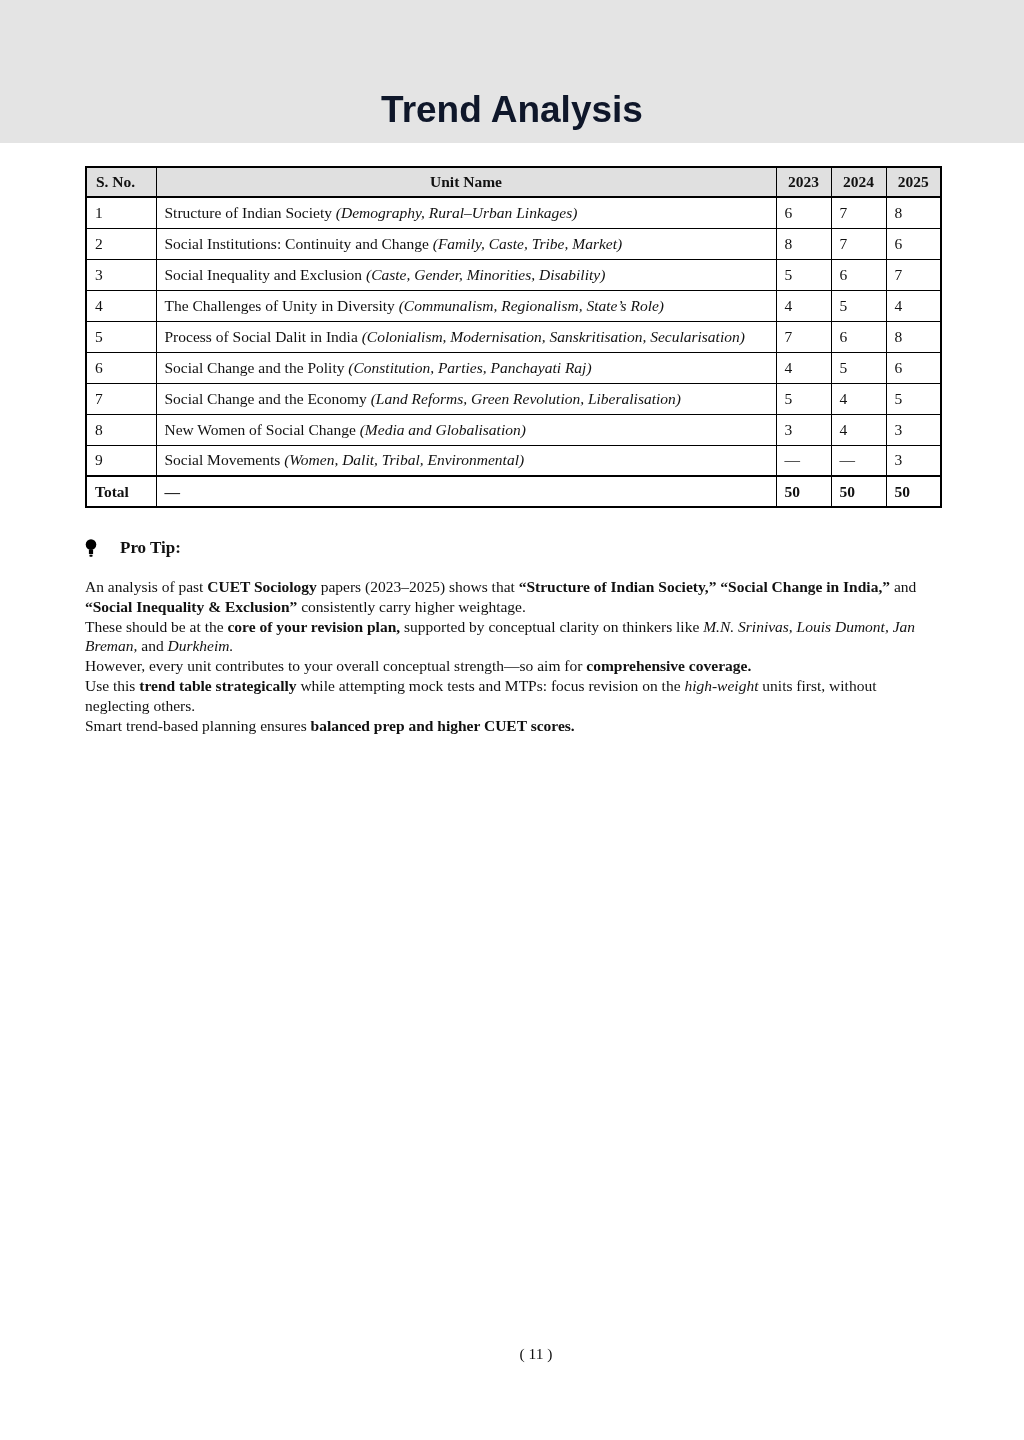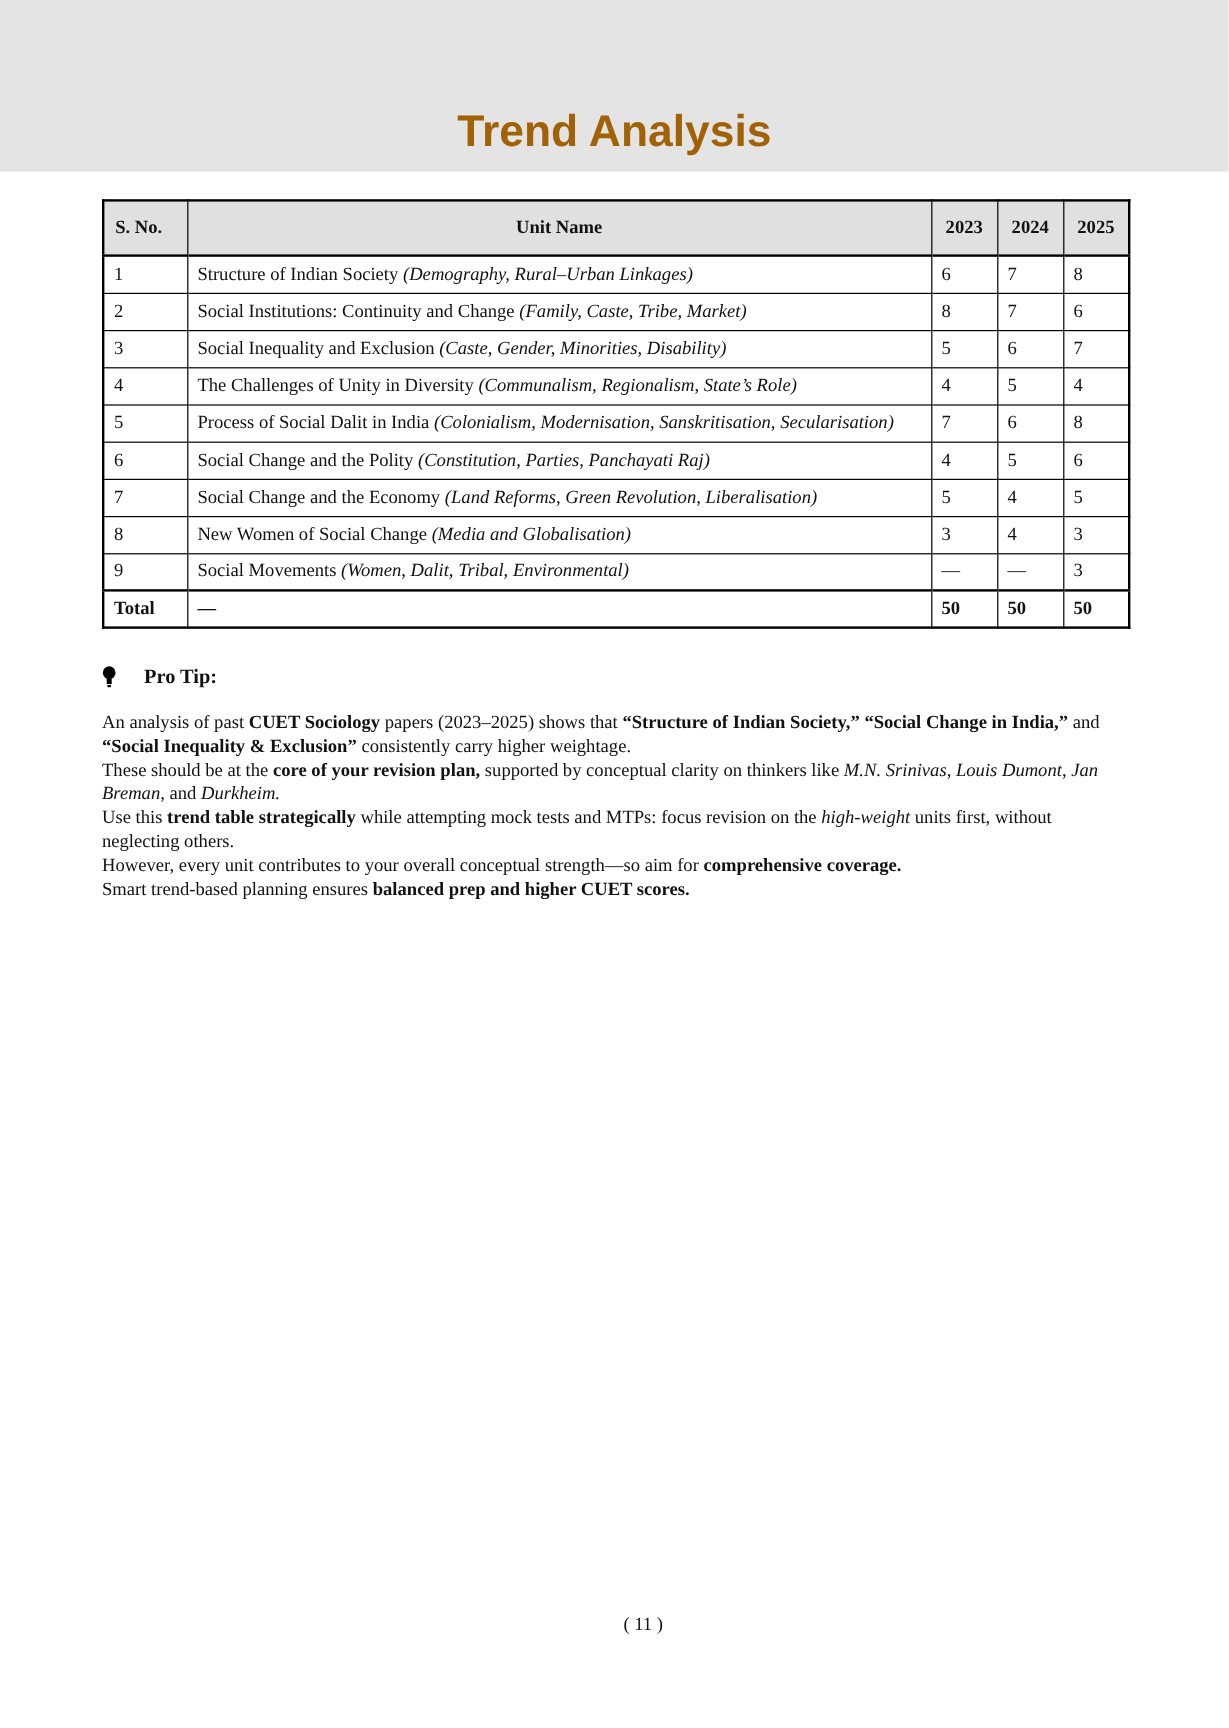--- a/index.html
+++ b/index.html
@@ -9,35 +9,35 @@
     font-family:"Liberation Serif", serif; color:#111; overflow:hidden;
   }
   
   .title-band {
     width:100%; height:143px; background:#e4e4e4;
     display:flex; align-items:flex-end; justify-content:center;
     padding-bottom:15px;
   }
   .title-band h1 {
     font-family:"Liberation Sans", sans-serif; font-weight:bold;
-    font-size:37px; line-height:1; color:#a16207; letter-spacing:0px;
+    font-size:37px; line-height:1; color:#0f172a; letter-spacing:0px;
   }
   
   .content { margin:23px 84px 0 85px; width:855px; }
   
   table.trend-table {
     width:855px; border-collapse:collapse; border:2.5px solid #000;
     font-size:15.5px; table-layout:fixed;
   }
   .trend-table th, .trend-table td {
     border:1.2px solid #000; vertical-align:middle;
     padding:4px 8px; line-height:20px;
   }
   .trend-table thead th {
-    background:#e0e0e0; font-weight:bold; height:46px;
+    background:#e0e0e0; font-weight:bold; height:30px;
     border-bottom:2px solid #000;
   }
   .trend-table thead th.c-sno { text-align:left; padding-left:9px; }
   .trend-table thead th.c-unit { text-align:center; }
   .trend-table thead th.c-year { text-align:center; }
   .trend-table td { height:31px; text-align:left; }
   .trend-table col.w-sno  { width:70px; }
   .trend-table col.w-unit { width:620px; }
   .trend-table col.w-year { width:55px; }
   .udetail { font-style:italic; }
@@ -168,22 +168,22 @@
           <rect x="3.9" y="10.5" width="4.2" height="4.6"></rect>
           <rect x="4.4" y="15.8" width="3.2" height="1.9" rx="0.8"></rect>
         </svg>
       </span>
       <span class="protip-label">Pro Tip:</span>
     </div>
 
     <div class="protip-body">
       <p><span>An analysis of past </span><span class="b">CUET Sociology</span><span> papers (2023–2025) shows that </span><span class="b">“Structure of Indian Society,” “Social Change in India,”</span><span> and </span><span class="b">“Social Inequality &amp; Exclusion”</span><span> consistently carry higher weightage.</span></p>
       <p><span>These should be at the </span><span class="b">core of your revision plan,</span><span> supported by conceptual clarity on thinkers like </span><span class="i">M.N. Srinivas, Louis Dumont, Jan Breman,</span><span> and </span><span class="i">Durkheim.</span></p>
+      <p><span>However, every unit contributes to your overall conceptual strength—so aim for </span><span class="b">comprehensive coverage.</span></p>
       <p><span>Use this </span><span class="b">trend table strategically</span><span> while attempting mock tests and MTPs: focus revision on the </span><span class="i">high-weight</span><span> units first, without neglecting others.</span></p>
-      <p><span>However, every unit contributes to your overall conceptual strength—so aim for </span><span class="b">comprehensive coverage.</span></p>
       <p><span>Smart trend-based planning ensures </span><span class="b">balanced prep and higher CUET scores.</span></p>
     </div>
 
   </main>
 
   <footer class="page-number">( 11 )</footer>
 
 </div>
 
 </body></html>

